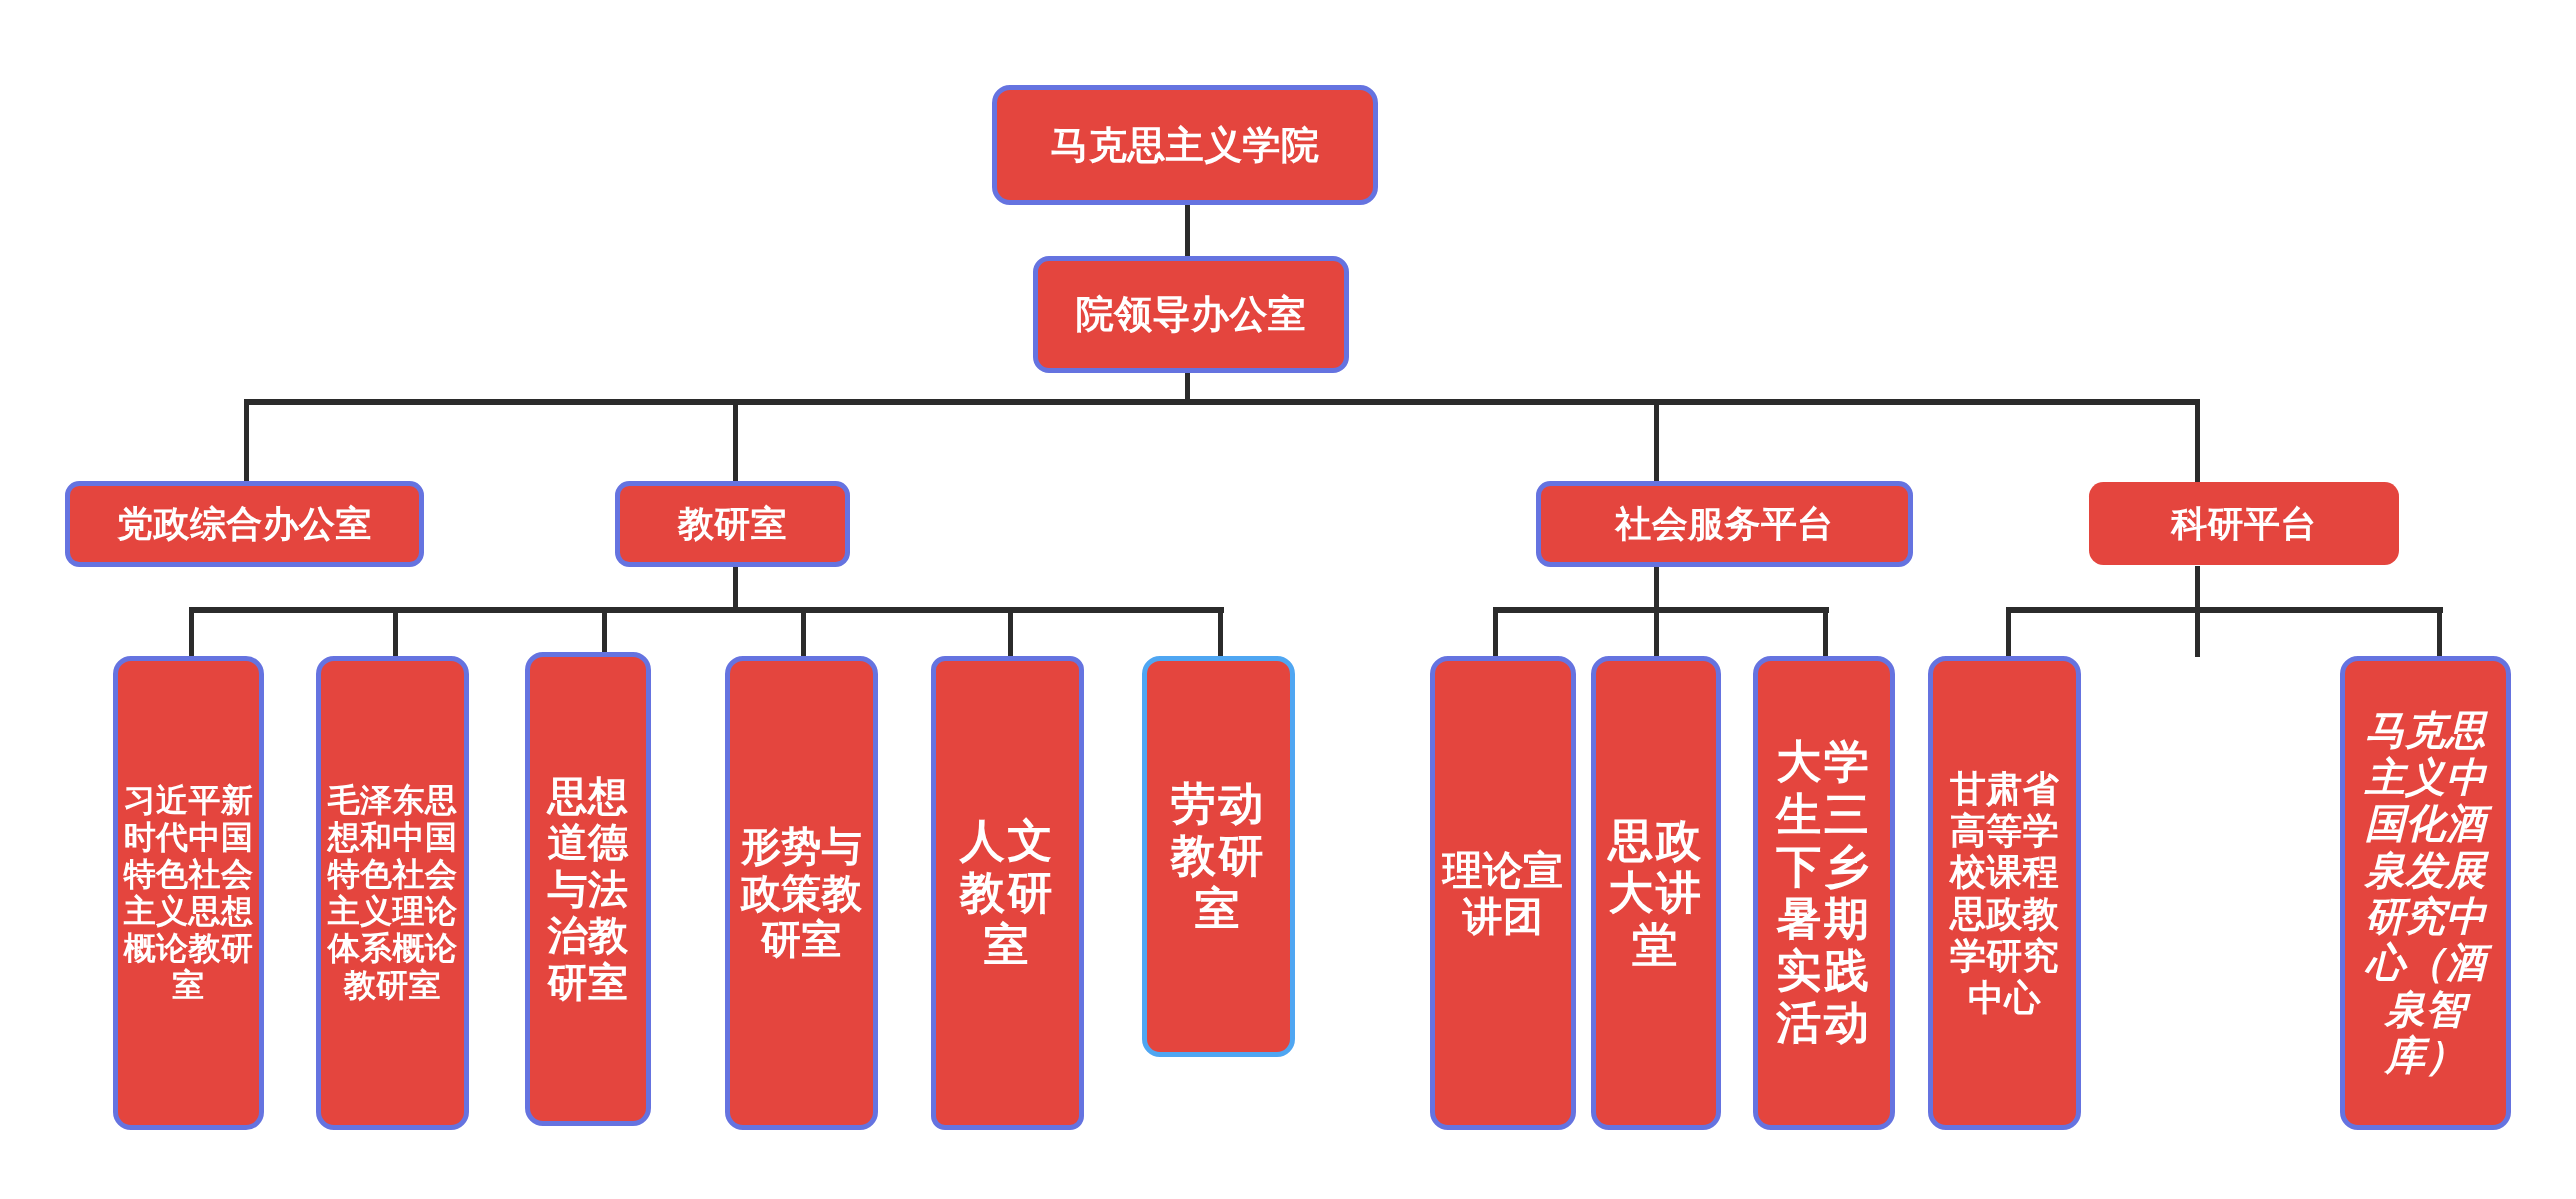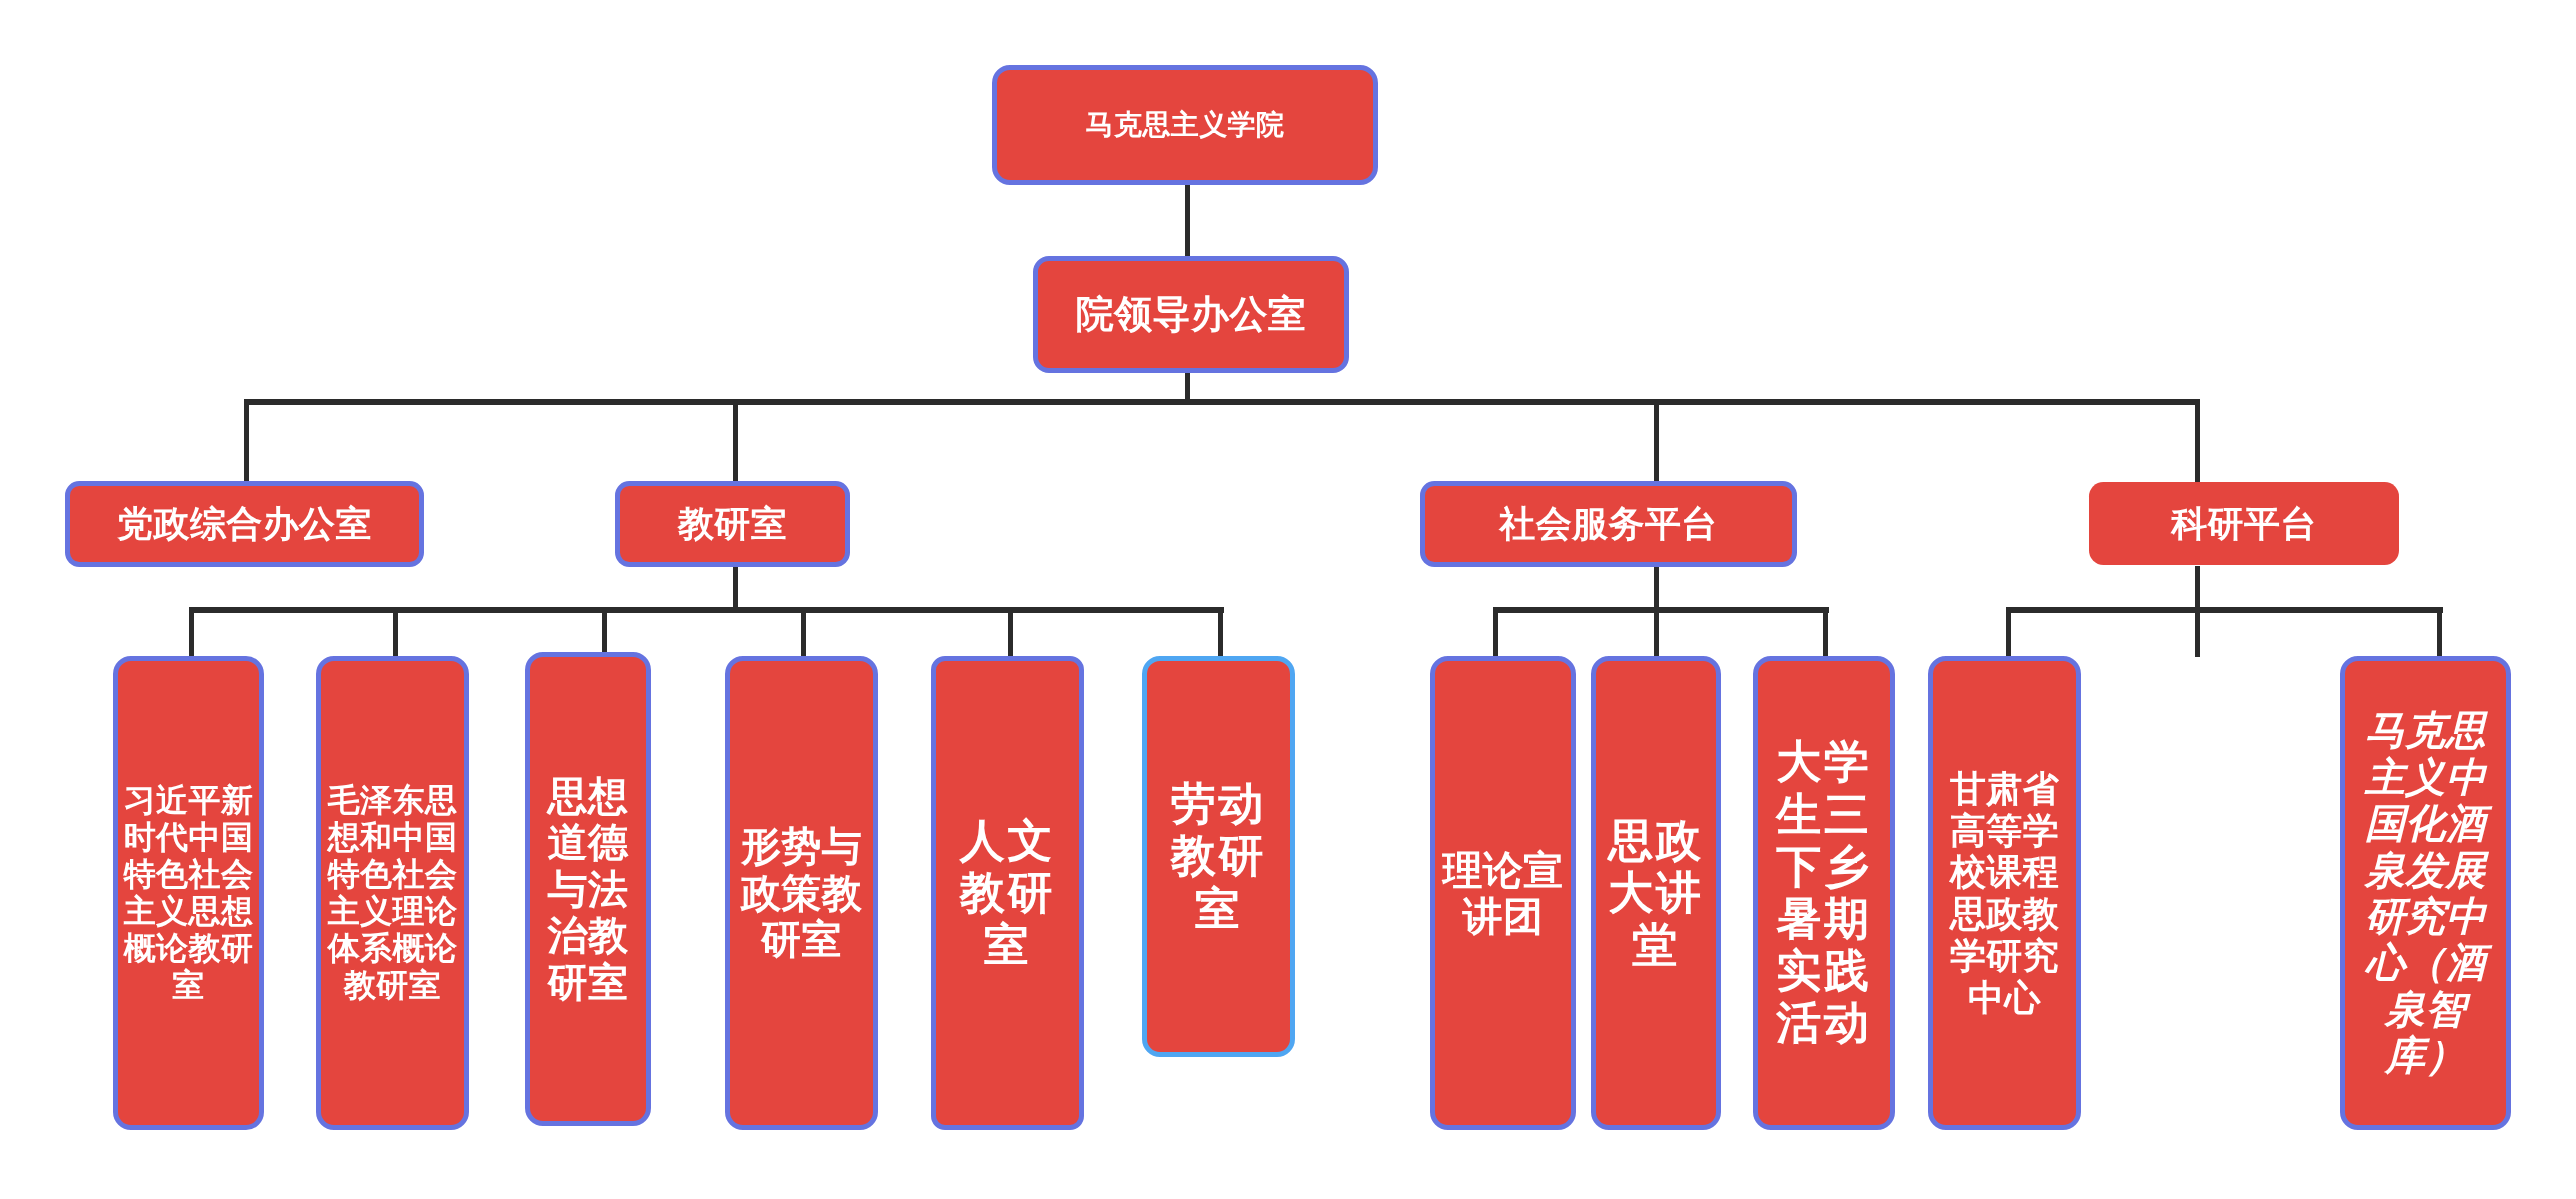--- a/index.html
+++ b/index.html
@@ -40,21 +40,21 @@
     display:block;
     width:100%;
     word-break:break-all;
     white-space:normal;
   }
   
   .node.cyan{border-color:#4fa6f2;}
   .node.noborder{border-color:transparent;border-width:0;border-radius:14.4px;margin-left:48px;}
 
   
-  .lvl1{font-size:28px;border-radius:18px;}
+  .lvl1{font-size:38px;border-radius:18px;margin-top:20px;}
   .lvl2{font-size:38px;border-radius:16px;}
   .lvl3{font-size:36px;border-radius:14.4px;}
   .leaf{font-size:32px;border-radius:18px;padding:9px 5.4px;}
   .leaf.big{font-size:40px;}
   .leaf.xbig{font-size:45px;letter-spacing:2.7px;}
   .leaf.med{font-size:36px;}
 </style>
 </head>
 <body>
 
@@ -100,21 +100,21 @@
   </div>
 
   <div class="node lvl3" style="left:65px;top:481px;width:359px;height:86px;">
     <span class="lbl">党政综合办公室</span>
   </div>
 
   <div class="node lvl3" style="left:615px;top:481px;width:235px;height:86px;">
     <span class="lbl">教研室</span>
   </div>
 
-  <div class="node lvl3" style="left:1420px;top:481px;width:377px;height:86px;">
+  <div class="node lvl3" style="left:1536px;top:481px;width:377px;height:86px;">
     <span class="lbl">社会服务平台</span>
   </div>
 
   <div class="node lvl3 noborder" style="left:2041px;top:482px;width:310px;height:83px;">
     <span class="lbl">科研平台</span>
   </div>
 
   <div class="node leaf" style="left:113px;top:656px;width:151px;height:474px;">
     <span class="lbl">习近平新时代中国特色社会主义思想概论教研室</span>
   </div>

